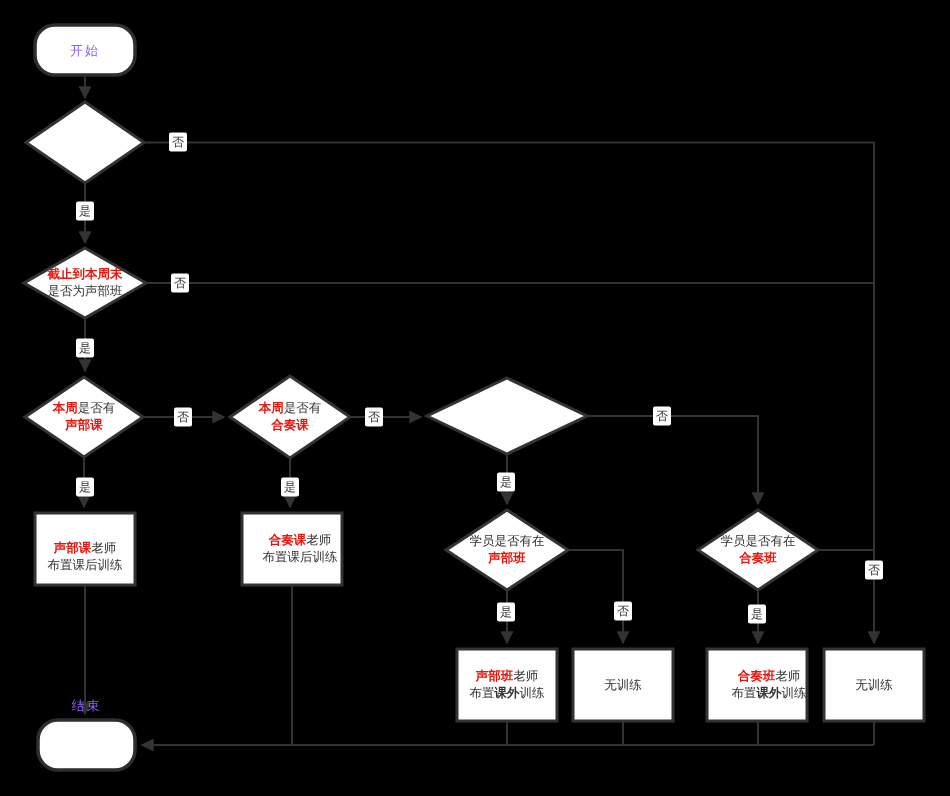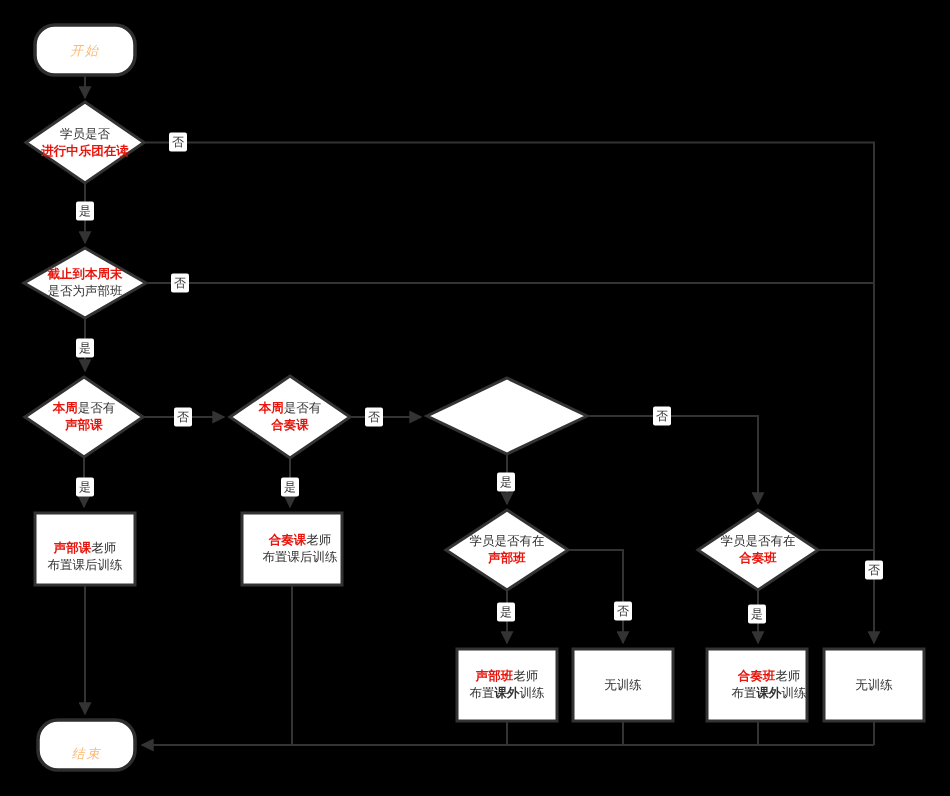--- a/index.html
+++ b/index.html
@@ -11,21 +11,21 @@
   .edge{stroke:#333333;stroke-width:2;fill:none;}
   .shape{fill:#ffffff;stroke:#333333;stroke-width:3;}
   .term{fill:#ffffff;stroke:#2e2e2e;stroke-width:3.5;}
   .ntext{
     position:absolute;display:flex;flex-direction:column;align-items:center;justify-content:center;
     font-size:12.5px;line-height:17px;color:#333333;text-align:center;white-space:nowrap;
   }
   .tl{display:block;}
   .red{color:#e8150d;font-weight:bold;}
   .b{font-weight:bold;margin-top:24px;}
-  .term-label{font-size:13px;letter-spacing:2px;color:#fdba74;font-style:italic;}
+  .term-label{font-size:13px;letter-spacing:2px;color:#8b5cf6;}
   .chip{
     position:absolute;transform:translate(-50%,-50%);
     background:#ffffff;color:#333333;font-size:12px;line-height:1;
     padding:3px 3px 4px 3px;border-radius:2px;
   }
 </style>
 </head>
 <body>
 
 <div class="stage">
@@ -78,24 +78,20 @@
       <rect class="shape" x="707" y="649" width="100" height="72"></rect>
       <rect class="shape" x="824" y="649" width="100" height="72"></rect>
       <rect class="term" x="38" y="720" width="97" height="50" rx="20"></rect>
     </g>
   </svg>
 
   <div class="ntext term-label" style="left:35px;top:25px;width:100px;height:50px;">
     <span class="tl">开始</span>
   </div>
 
-  <div class="ntext" style="left:26px;top:102px;width:118px;height:81px;">
-    <span class="tl">学员是否</span>
-    <span class="tl red">进行中乐团在读</span>
-  </div>
 
   <div class="ntext" style="left:24px;top:248px;width:122px;height:70px;">
     <span class="tl red">截止到本周末</span>
     <span class="tl">是否为声部班</span>
   </div>
 
   <div class="ntext" style="left:25px;top:377px;width:118px;height:80px;">
     <span class="tl"><span class="red">本周</span><span>是否有</span></span>
     <span class="tl red">声部课</span>
   </div>
@@ -137,21 +133,21 @@
 
   <div class="ntext" style="left:707px;top:649px;width:100px;height:72px;padding-left:12px;">
     <span class="tl"><span class="red">合奏班</span><span>老师</span></span>
     <span class="tl"><span>布置</span><span class="b">课外</span><span>训练</span></span>
   </div>
 
   <div class="ntext" style="left:824px;top:649px;width:100px;height:72px;">
     <span class="tl">无训练</span>
   </div>
 
-  <div class="ntext term-label" style="left:38px;top:728px;width:97px;height:50px;">
+  <div class="ntext term-label" style="left:38px;top:680px;width:97px;height:50px;">
     <span class="tl">结束</span>
   </div>
 
   <div class="chip" style="left:178px;top:142px;">否</div>
   <div class="chip" style="left:180px;top:283px;">否</div>
   <div class="chip" style="left:183px;top:417px;">否</div>
   <div class="chip" style="left:374px;top:417px;">否</div>
   <div class="chip" style="left:662px;top:416px;">否</div>
   <div class="chip" style="left:623px;top:611px;">否</div>
   <div class="chip" style="left:874px;top:570px;">否</div>

